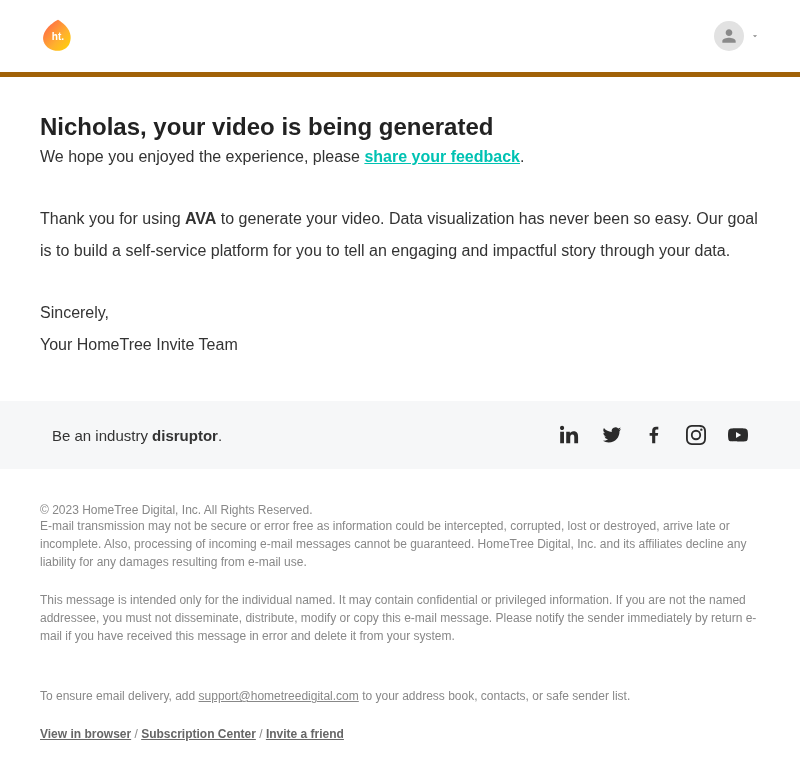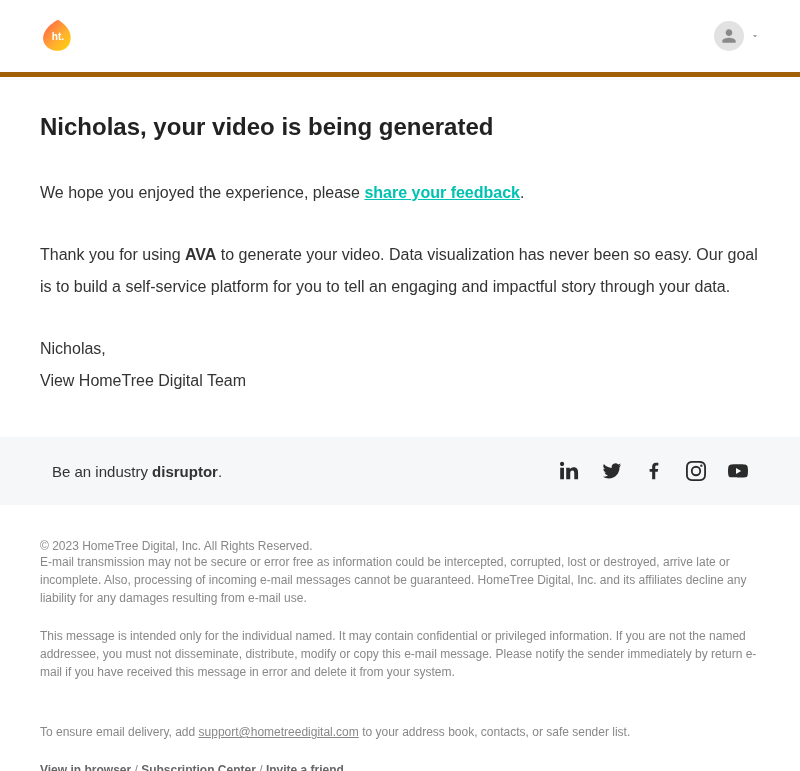--- a/index.html
+++ b/index.html
@@ -40,21 +40,20 @@
   height: 10px;
   color: #888;
 }
 .main {
   padding: 36px 40px 40px 40px;
 }
 .title {
   font-size: 24px;
   font-weight: 700;
   color: #222;
-  margin-bottom: 36px;
 }
 .para {
   font-size: 16px;
   line-height: 2.0;
   color: #333;
   margin-bottom: 30px;
 }
 .bold { font-weight: 700; }
 .link-feedback {
   color: #00c2b3;
@@ -158,22 +157,22 @@
 
   <p class="para">
     <span>We hope you enjoyed the experience, please </span><a class="link-feedback">share your feedback</a><span>.</span>
   </p>
 
   <p class="para">
     <span>Thank you for using </span><span class="bold">AVA</span><span> to generate your video. Data visualization has never been so easy. Our goal is to build a self-service platform for you to tell an engaging and impactful story through your data.</span>
   </p>
 
   <p class="signoff">
-    <span>Nicholas,</span><br>
-    <span>View HomeTree Digital Team</span>
+    <span>Sincerely,</span><br>
+    <span>Your HomeTree Invite Team</span>
   </p>
 </div>
 
 <div class="tagline-bar">
   <div class="tagline">
     <span>Be an industry </span><span class="bold">disruptor</span><span>.</span>
   </div>
   <div class="socials">
     <svg class="social-icon" viewBox="0 0 24 24">
         <path d="M4.98 3.5C4.98 4.88 3.87 6 2.5 6S0 4.88 0 3.5 1.12 1 2.5 1s2.48 1.12 2.48 2.5zM.22 8h4.56v14H.22V8zm7.24 0h4.37v1.92h.06c.61-1.16 2.1-2.38 4.33-2.38 4.63 0 5.48 3.05 5.48 7.01V22h-4.56v-6.77c0-1.61-.03-3.69-2.25-3.69-2.25 0-2.6 1.76-2.6 3.57V22H7.46V8z"></path>

